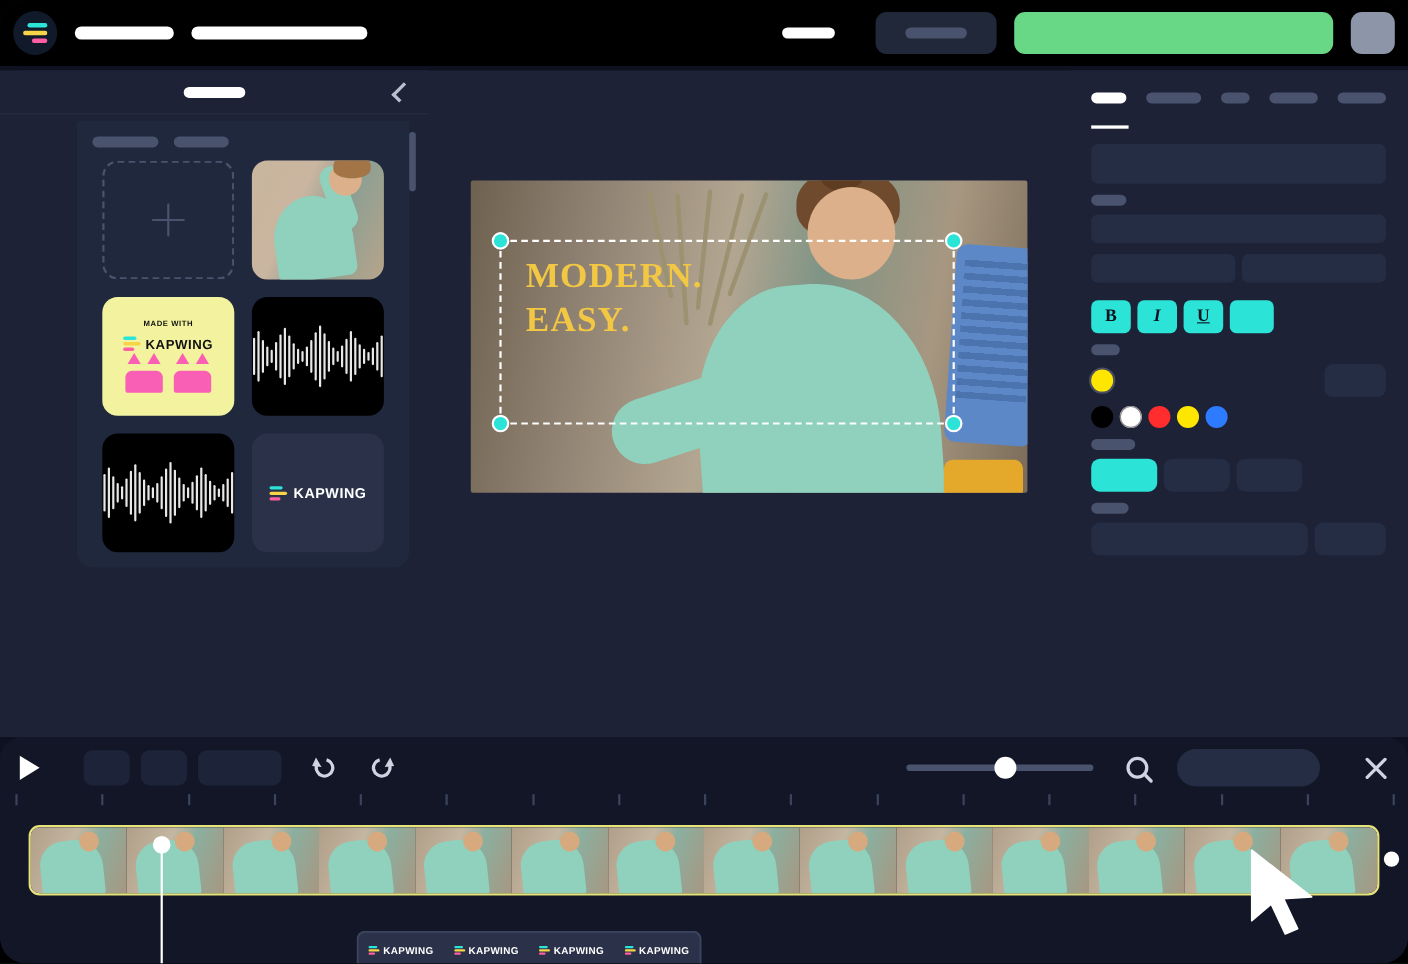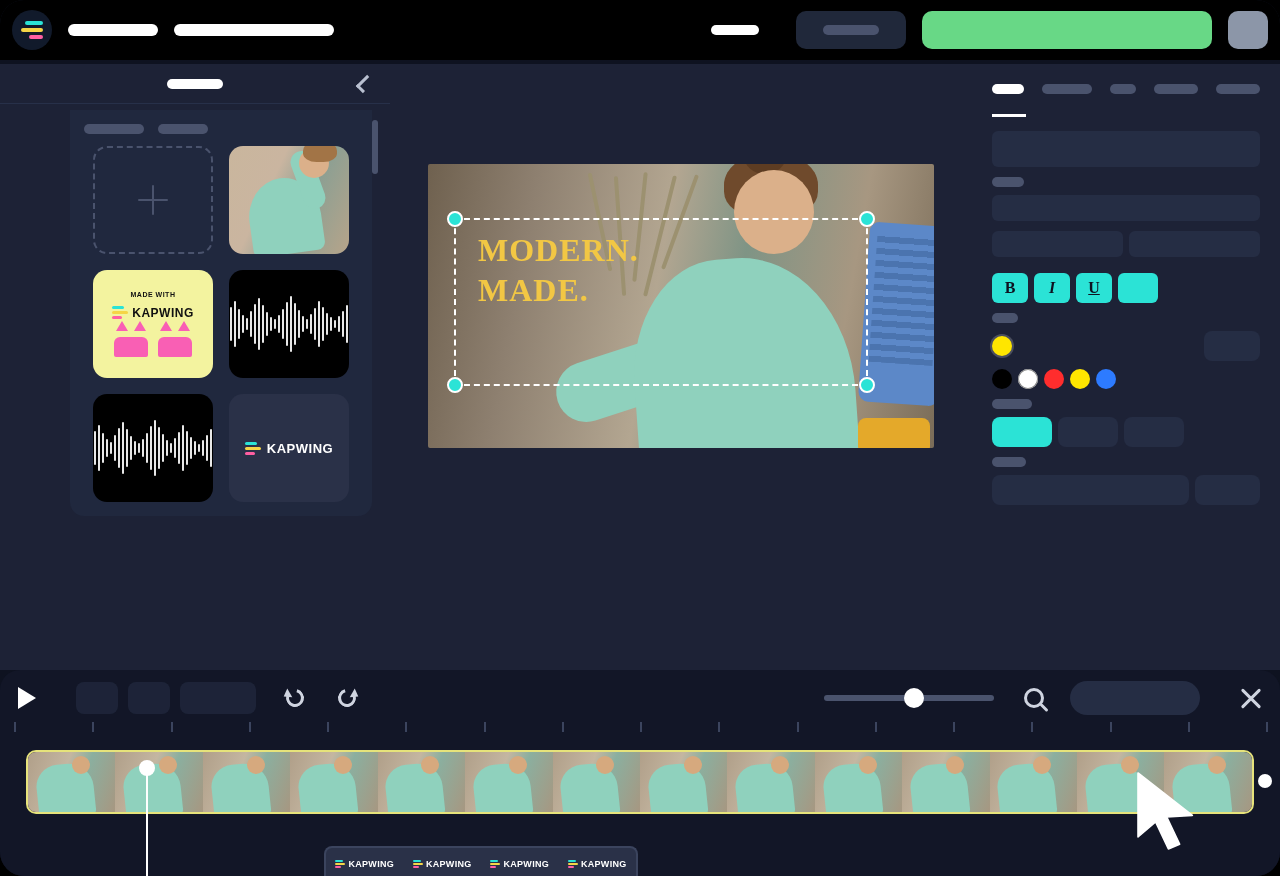--- a/index.html
+++ b/index.html
@@ -384,21 +384,21 @@
         <div class="subj-arm"></div>
         <div class="subj-body"></div>
         <div class="subj-hair"></div>
         <div class="subj-bun"></div>
         <div class="subj-head"></div>
         <div class="jacket"></div>
         <div class="skirt"></div>
 
         <div class="overlay-txt">
           <div>MODERN.</div>
-          <div>MADE.</div>
+          <div>EASY.</div>
         </div>
         <div class="sel-box"></div>
         <div class="handle h-tl"></div>
         <div class="handle h-tr"></div>
         <div class="handle h-bl"></div>
         <div class="handle h-br"></div>
       </div>
     </div>
 
     <div class="right-panel">

